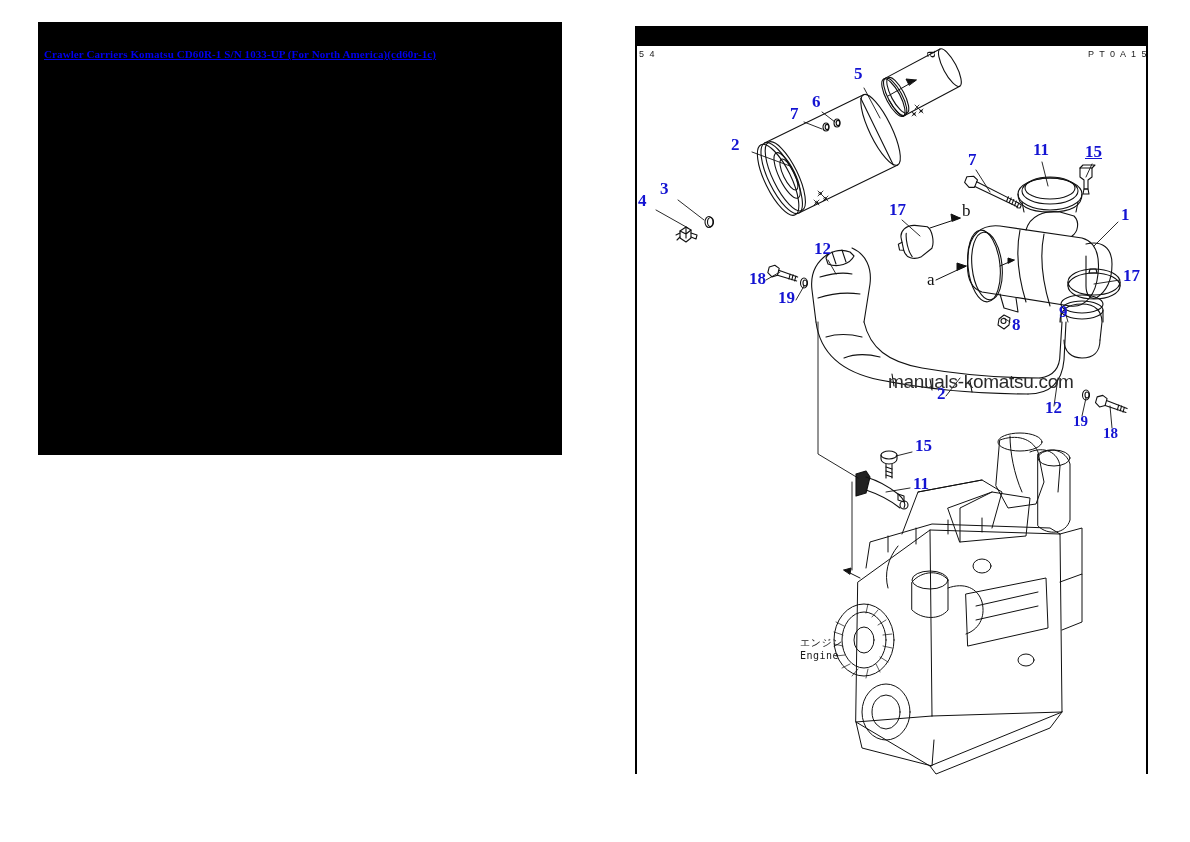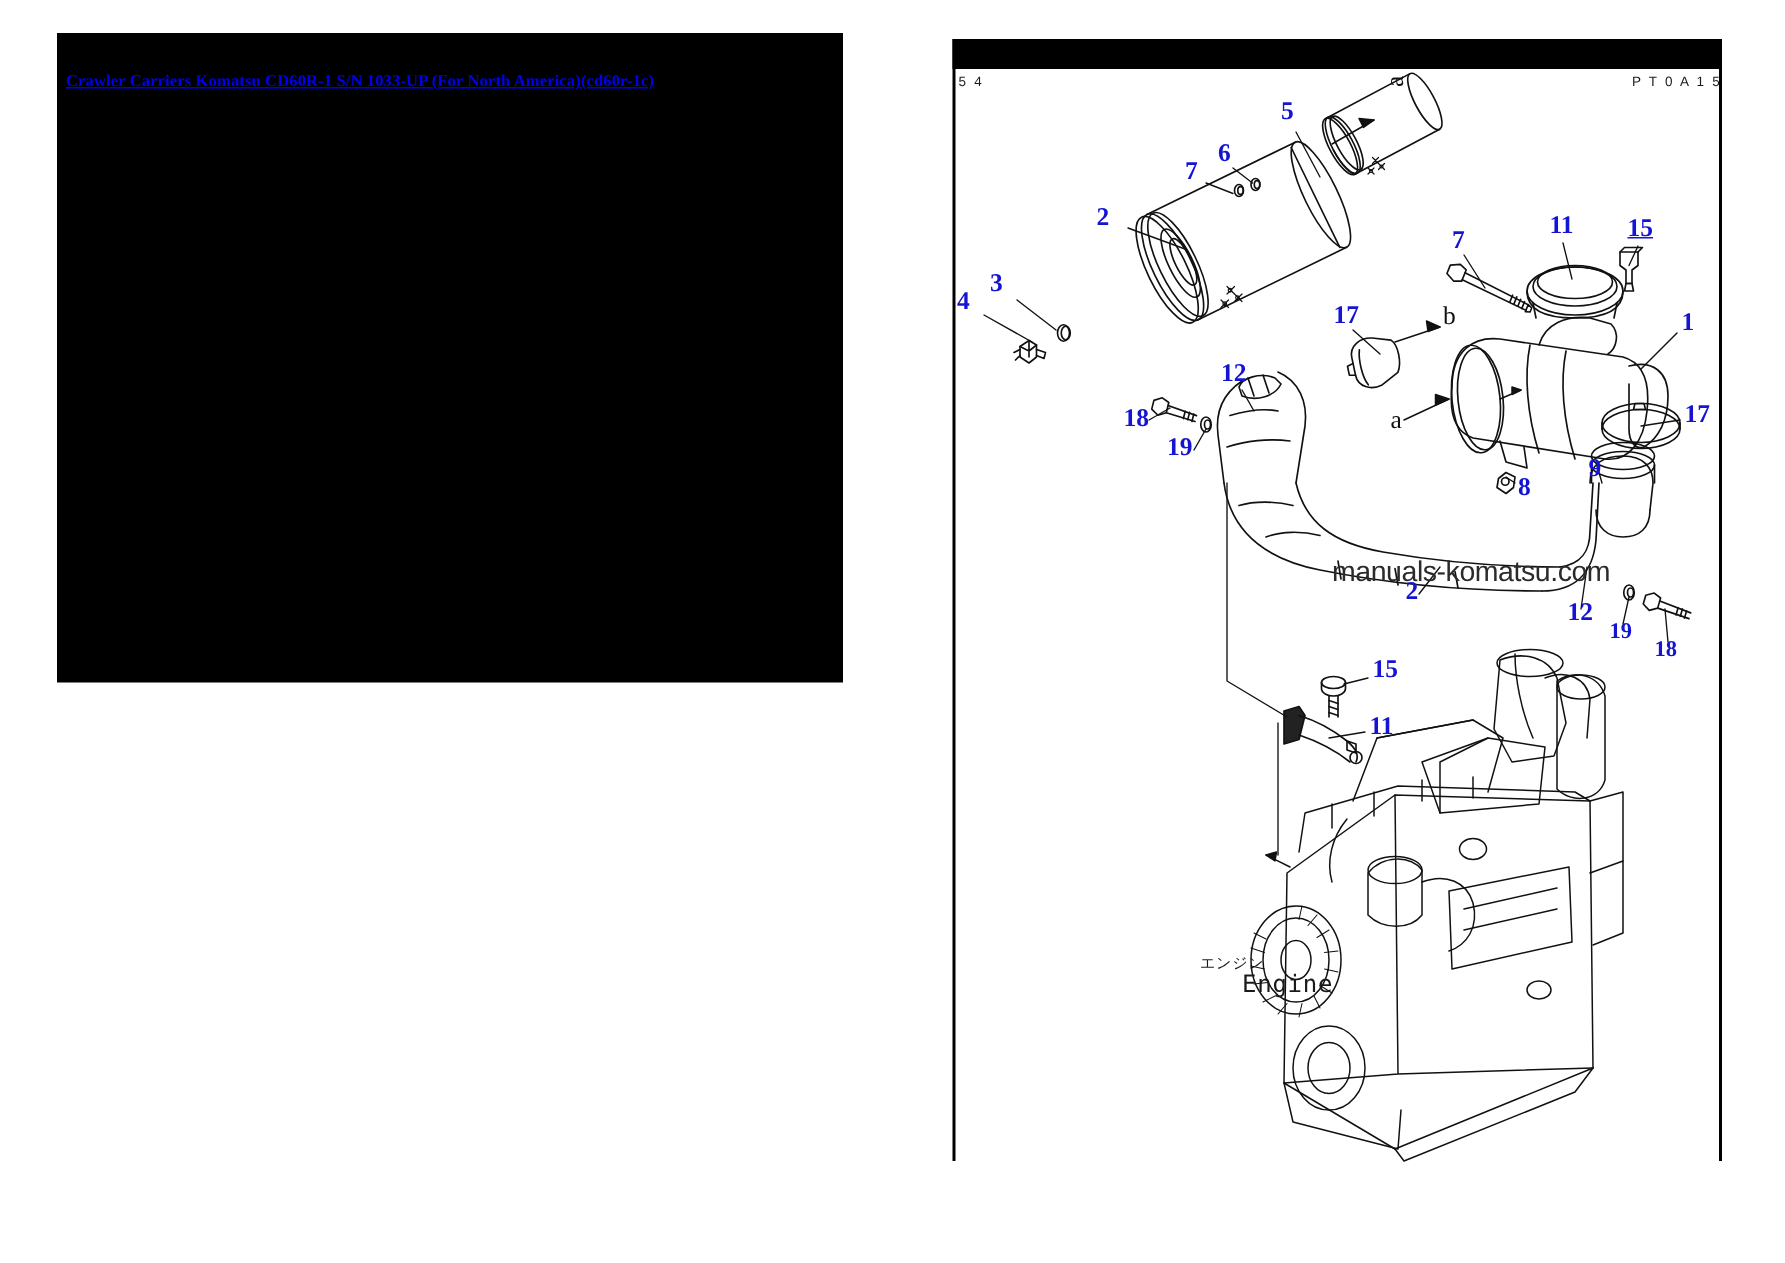--- a/index.html
+++ b/index.html
@@ -137,21 +137,21 @@
     position: absolute;
     left: 170px;
     top: 614px;
     font-family: "DejaVu Sans Mono", monospace;
     font-size: 11px;
     color: #1a1a1a;
     line-height: 13px;
     white-space: nowrap;
   }
   #engine-label .jp { font-size: 10px; letter-spacing: 0.5px; display:block; }
-  #engine-label .en { font-size: 16px; letter-spacing: 0.5px; display:block;margin-left:28px; }
+  #engine-label .en { font-size: 10px; letter-spacing: 0.5px; display:block; }
 </style>
 </head>
 <body>
 
 <div id="left-pane"></div>
 <a id="doc-link" href="#">Crawler Carriers Komatsu CD60R-1 S/N 1033-UP (For North America)(cd60r-1c)</a>
 
 <div id="diagram-pane">
 
   <div id="diagram-frame"></div>

